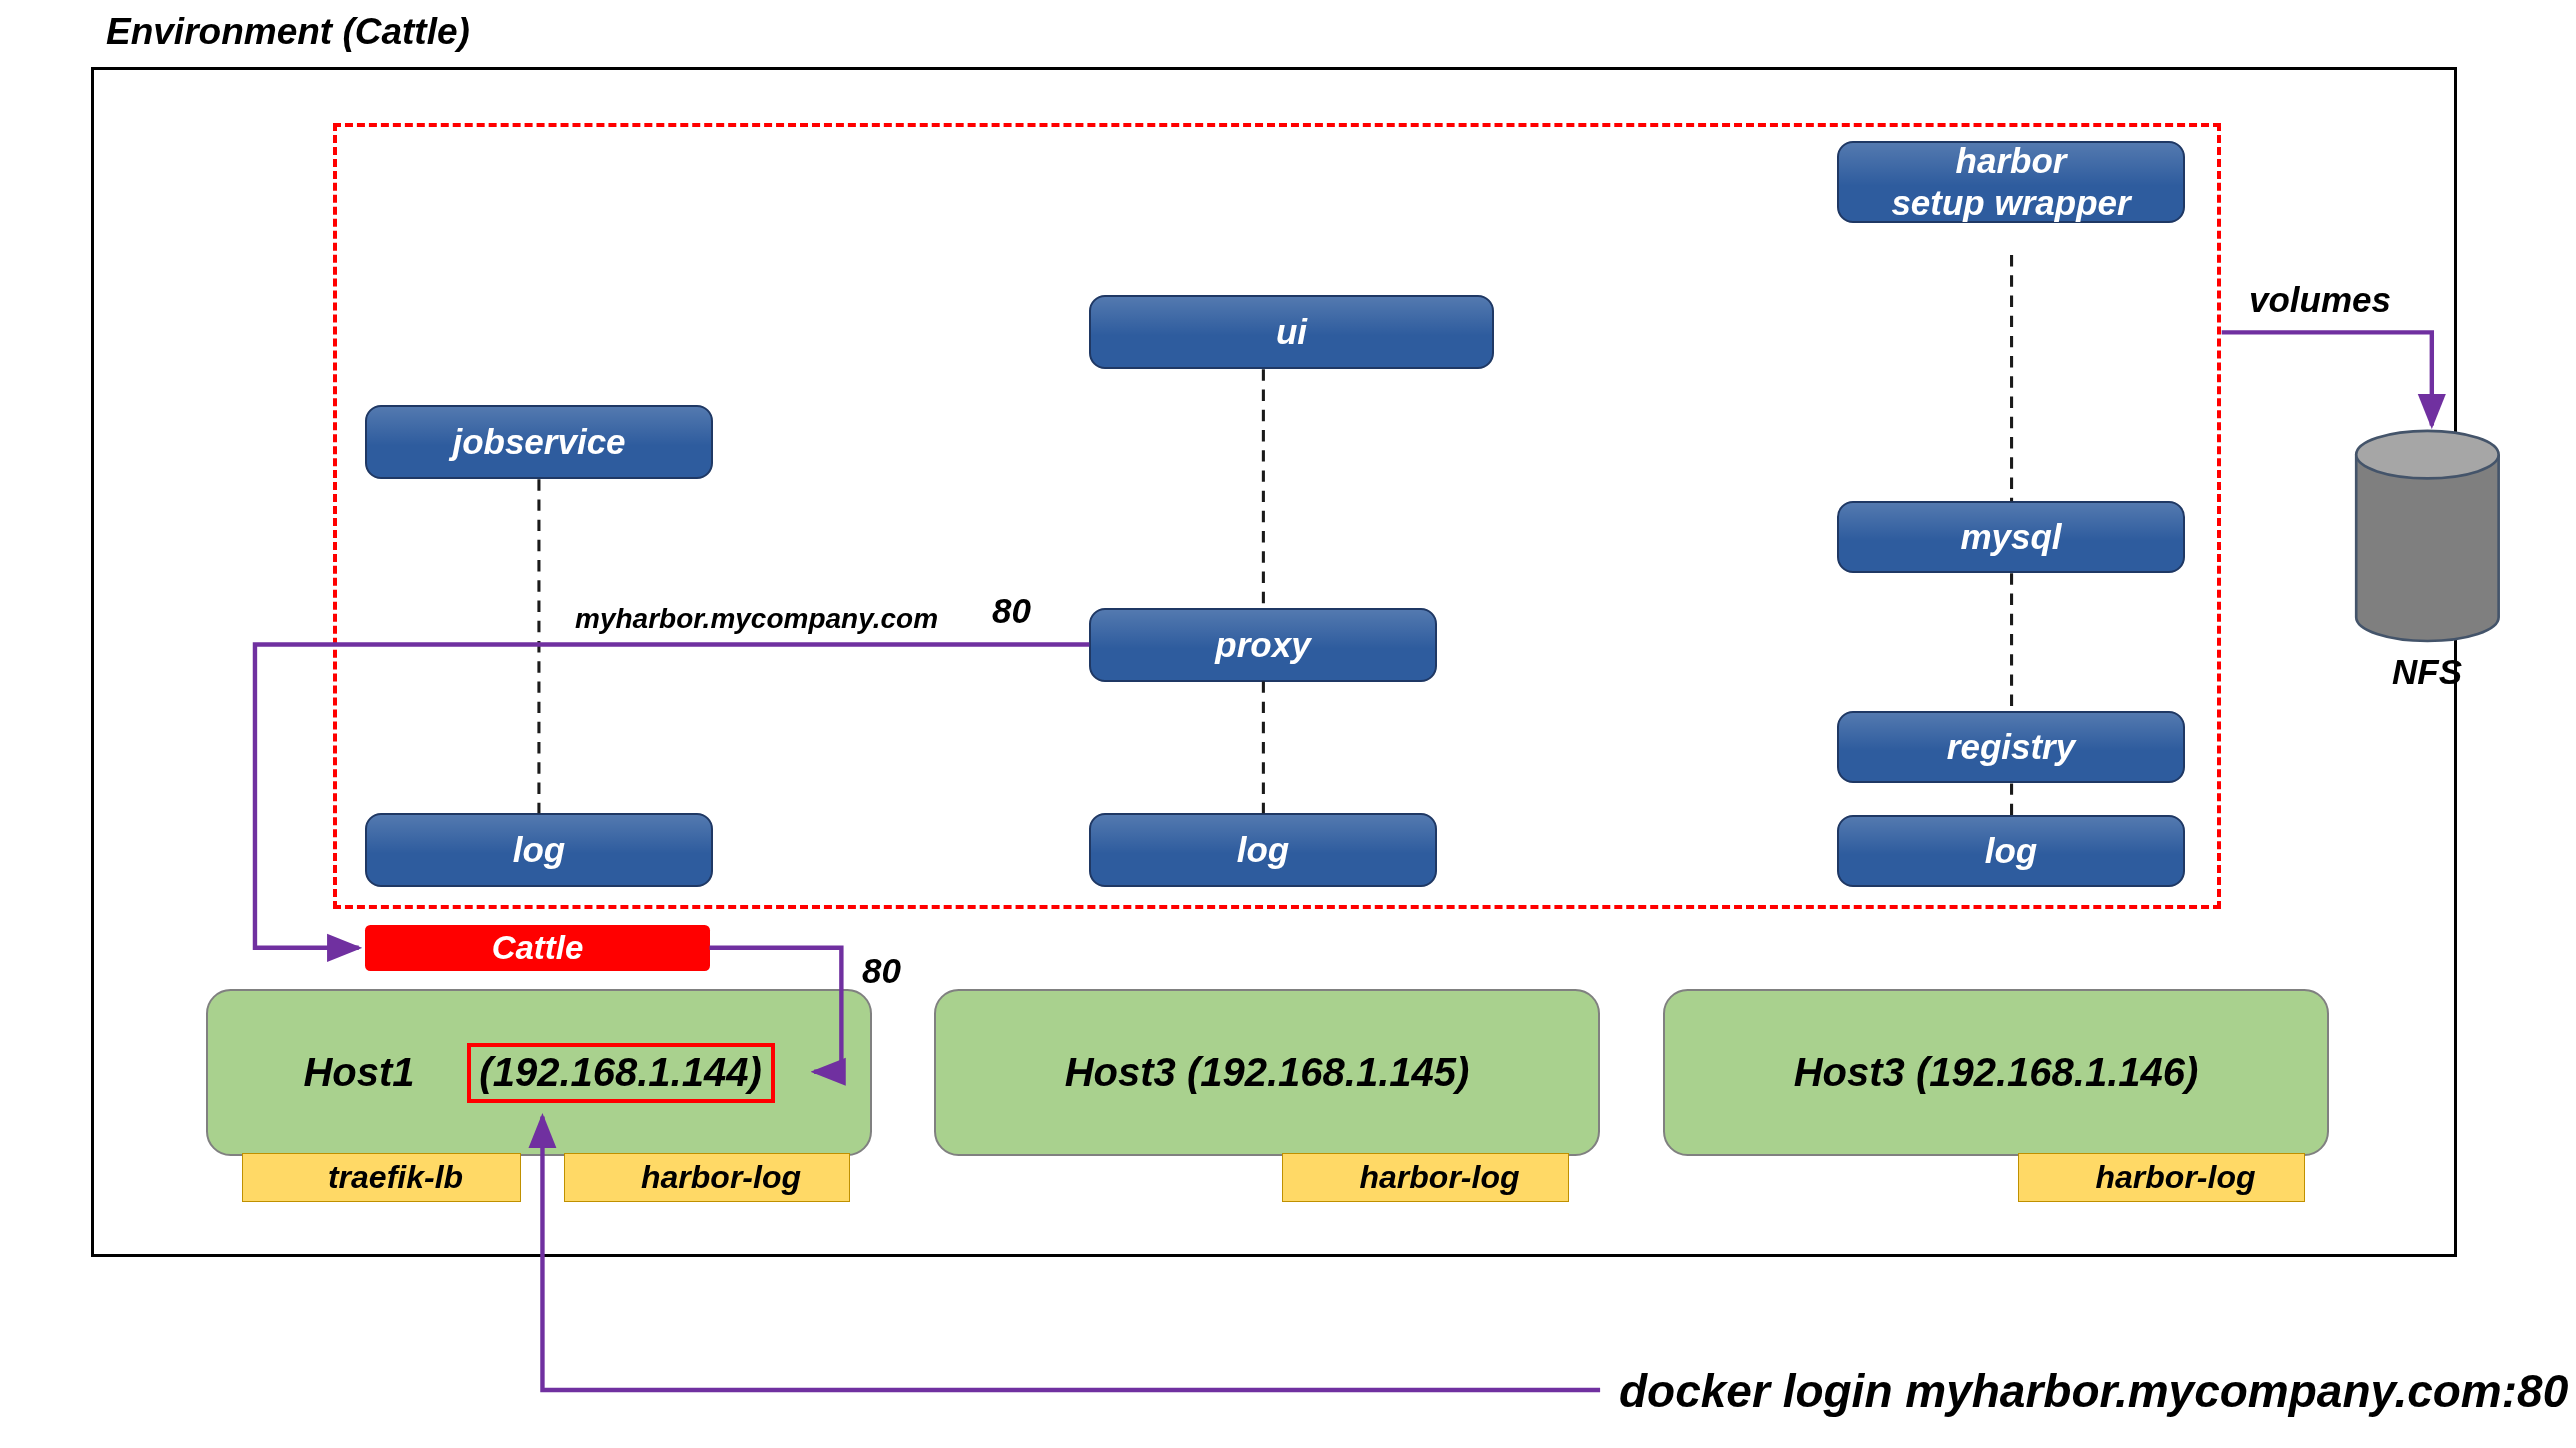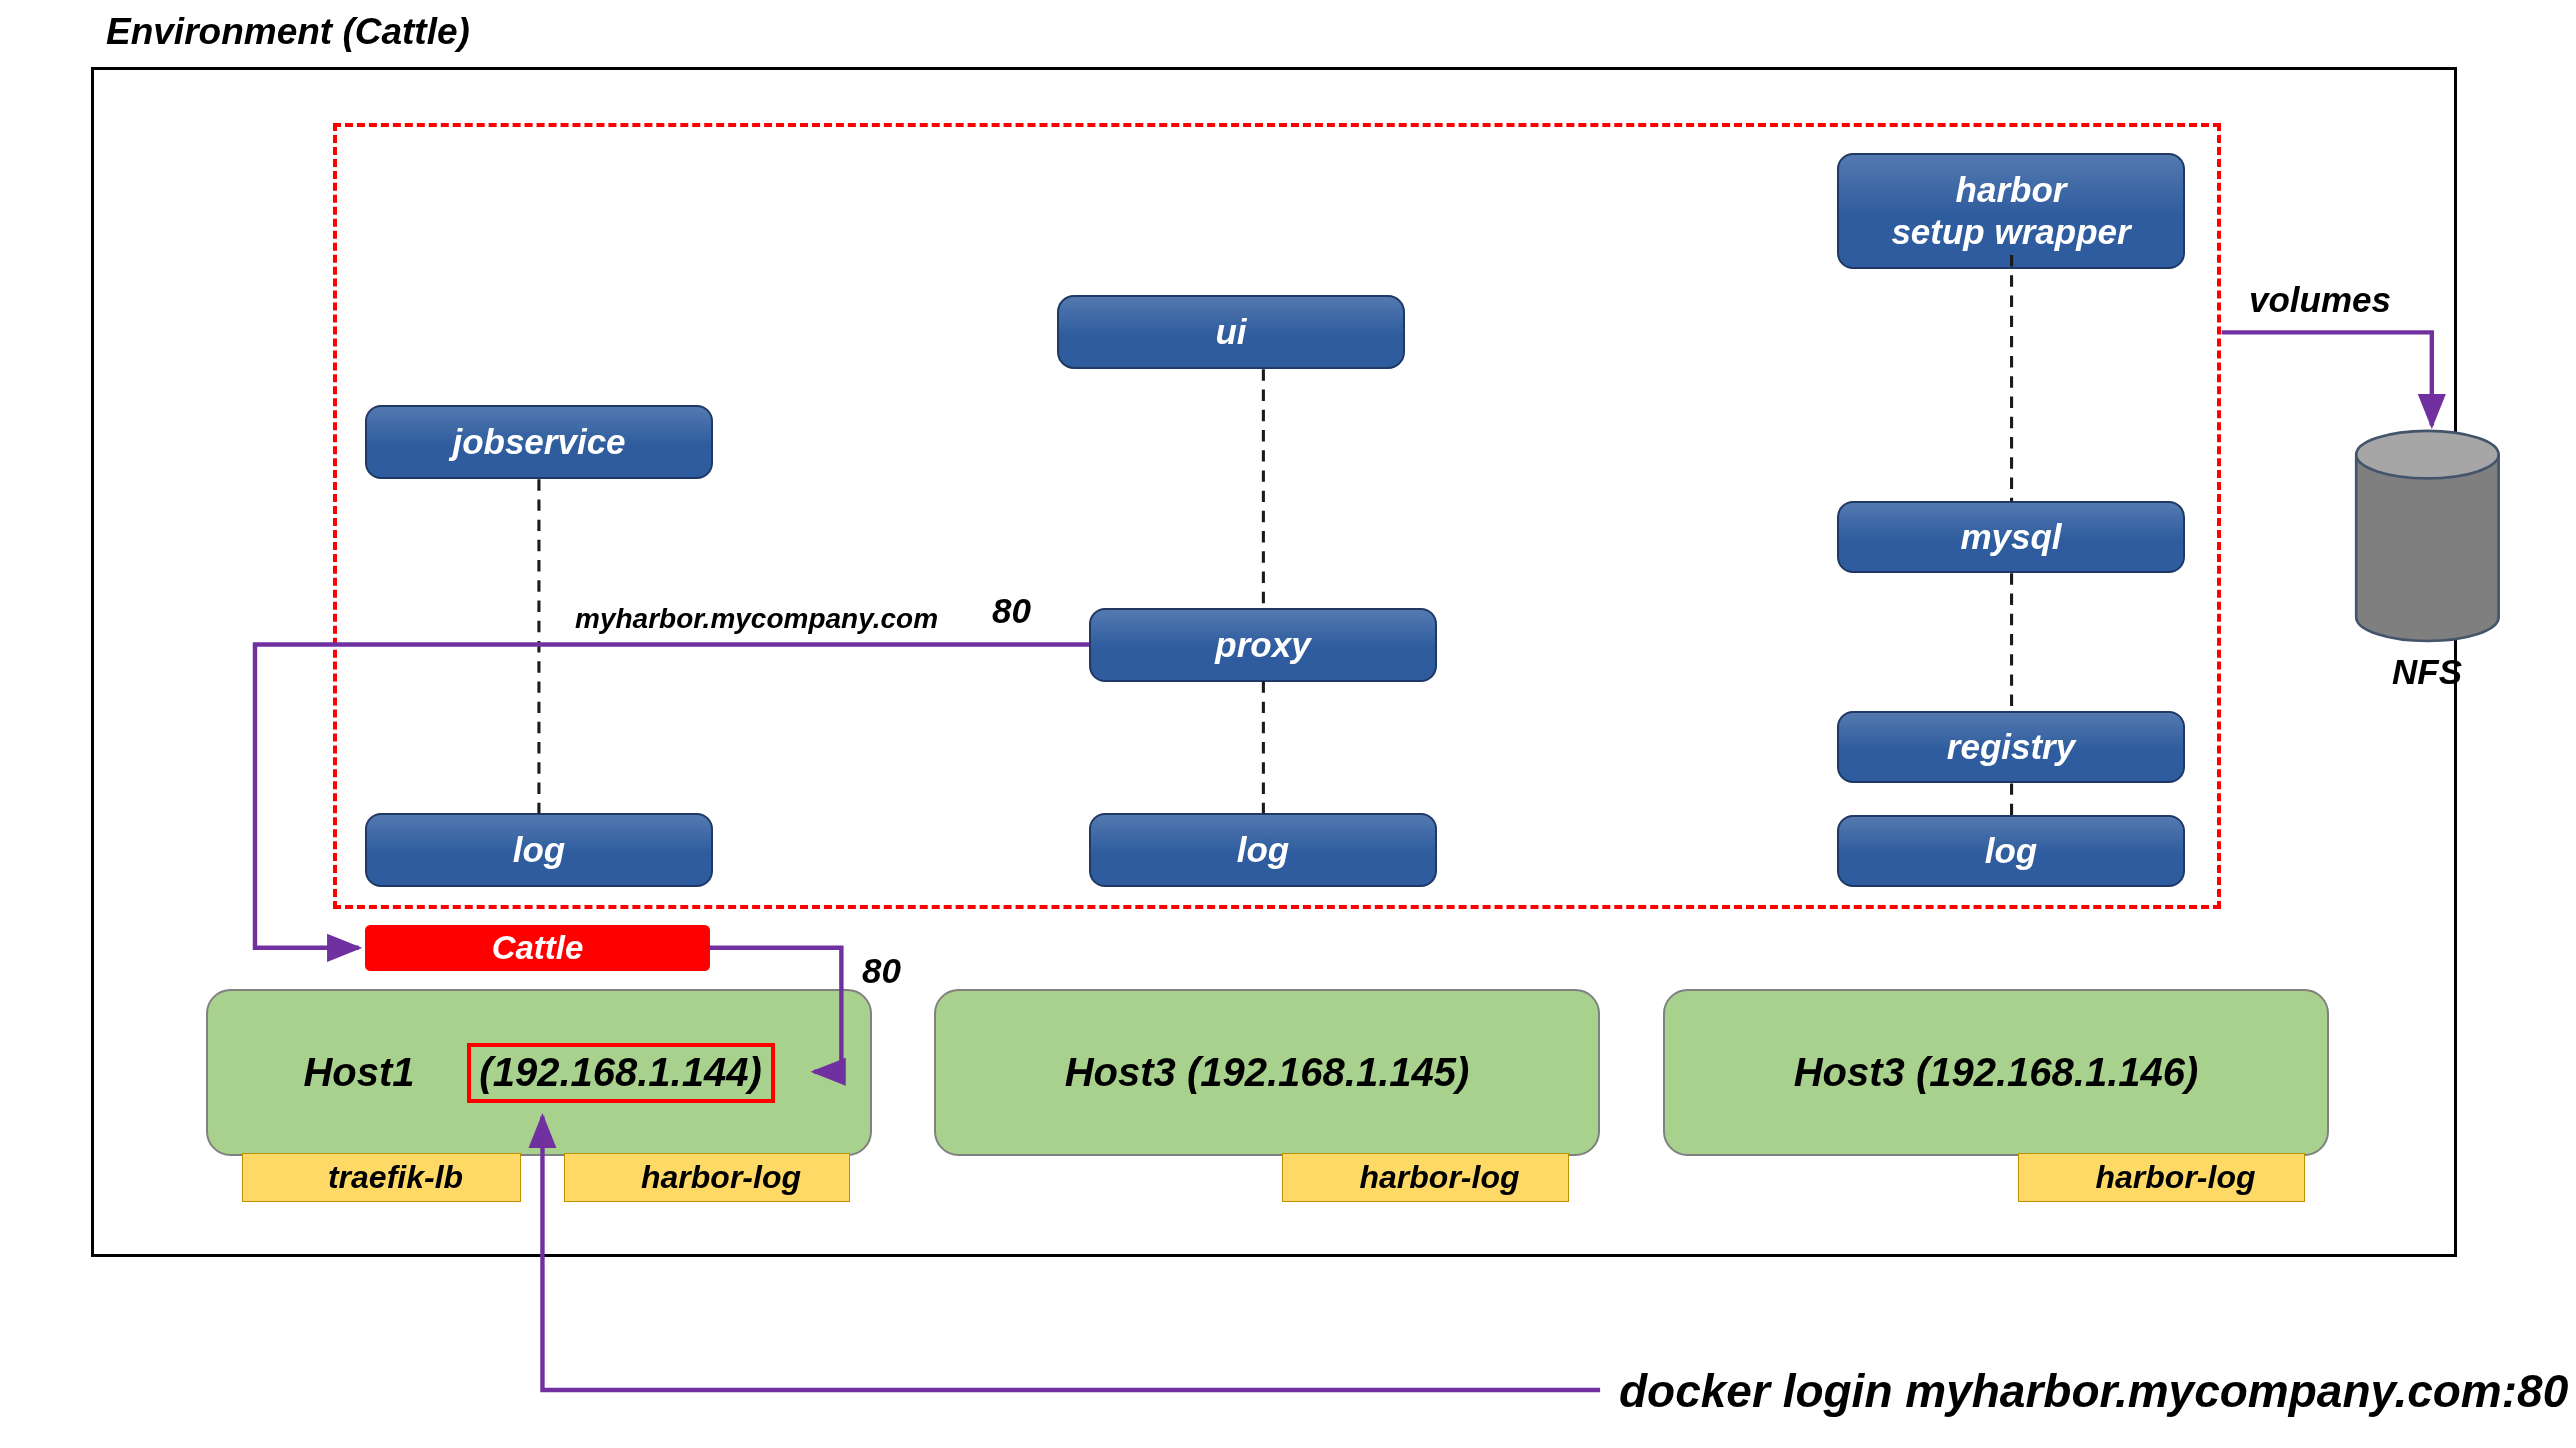--- a/index.html
+++ b/index.html
@@ -51,22 +51,22 @@
     background-image: linear-gradient(rgba(255,255,255,0.18), rgba(255,255,255,0) 55%);
     border: 2.6px solid var(--service-border, #1F3864);
     border-radius: 16px;
     color: #fff;
     font-size: 35px;
     display: flex; flex-direction: column;
     align-items: center; justify-content: center;
     line-height: 1.2;
     z-index: 10;
   }
-  .svc-hsw        { left: 1837px; top: 141px; width: 348px; height: 116px; margin-top: 12px; }
-  .svc-ui         { left: 1057px; top: 295px; width: 348px; height: 74px; border-radius: 17px; }
+  .svc-hsw        { left: 1837px; top: 141px; width: 348px; height: 82px; }
+  .svc-ui         { left: 1089px; top: 295px; width: 405px; height: 74px; }
   .svc-jobservice { left: 365px;  top: 405px; width: 348px; height: 74px; }
   .svc-mysql      { left: 1837px; top: 501px; width: 348px; height: 72px; }
   .svc-proxy      { left: 1089px; top: 608px; width: 348px; height: 74px; }
   .svc-registry   { left: 1837px; top: 711px; width: 348px; height: 72px; }
   .svc-log-l      { left: 365px;  top: 813px; width: 348px; height: 74px; }
   .svc-log-m      { left: 1089px; top: 813px; width: 348px; height: 74px; }
   .svc-log-r      { left: 1837px; top: 815px; width: 348px; height: 72px; }
 
   .traefik {
     position: absolute; left: 365px; top: 925px;

